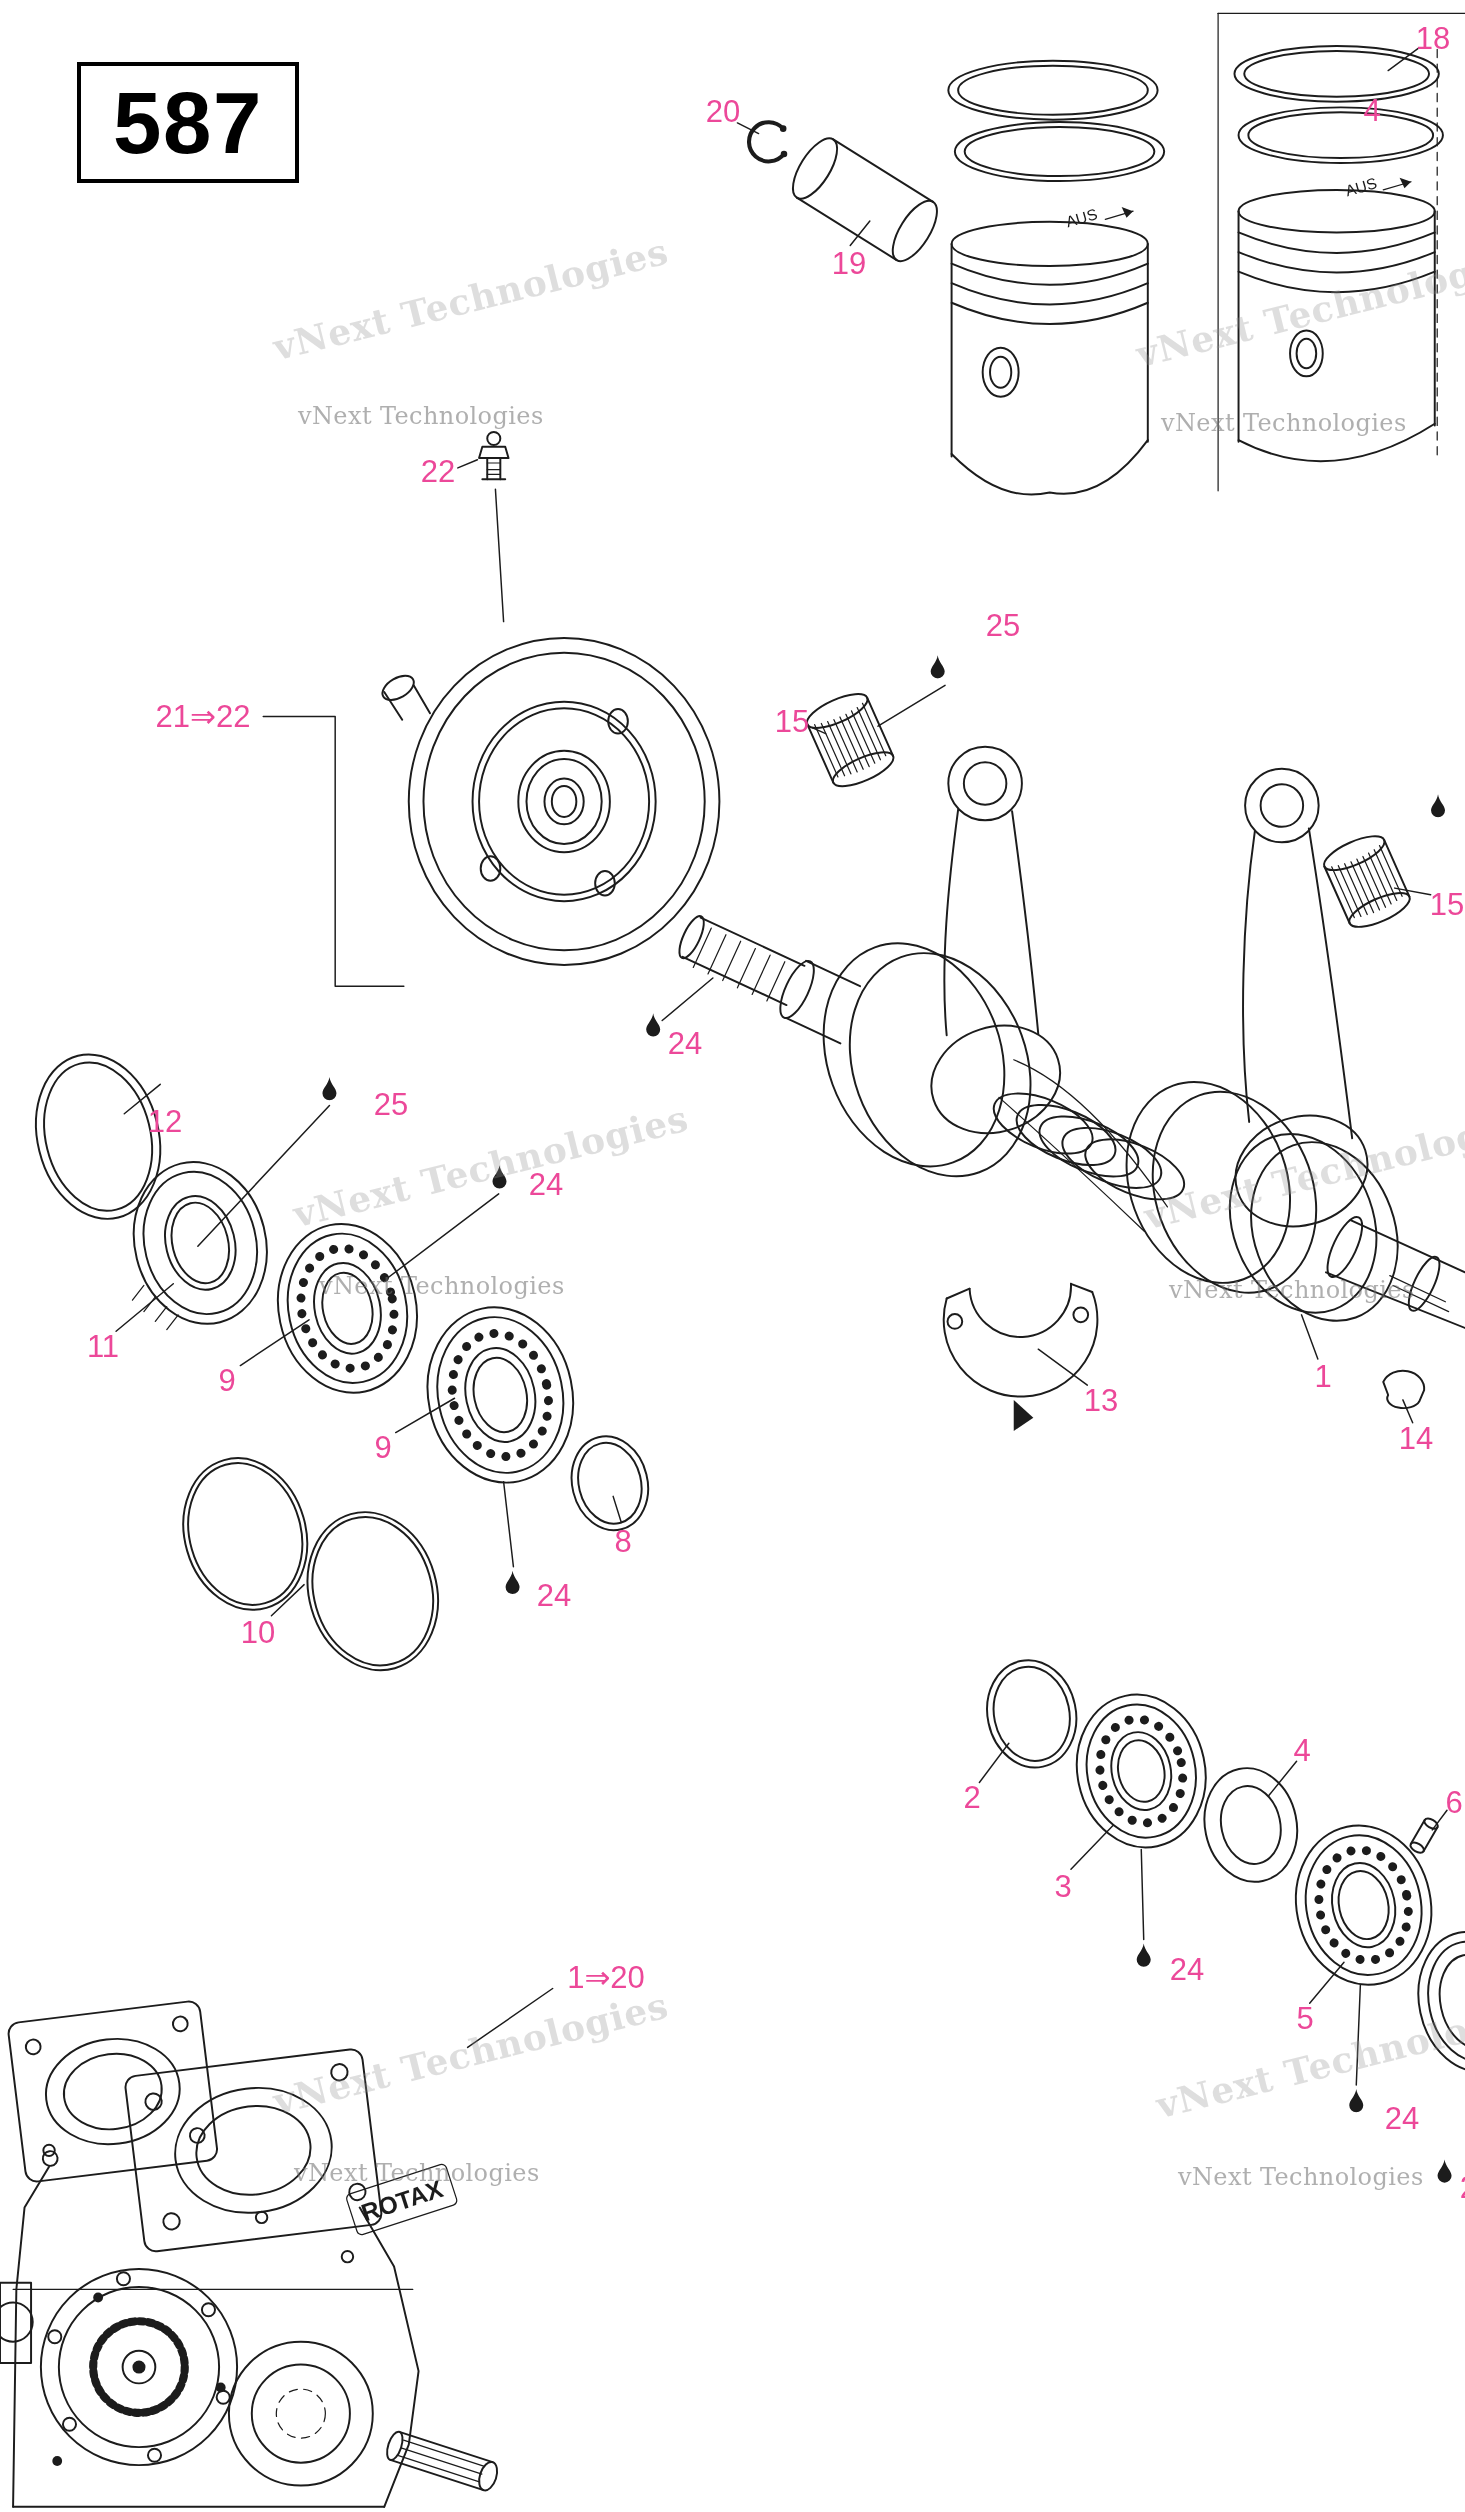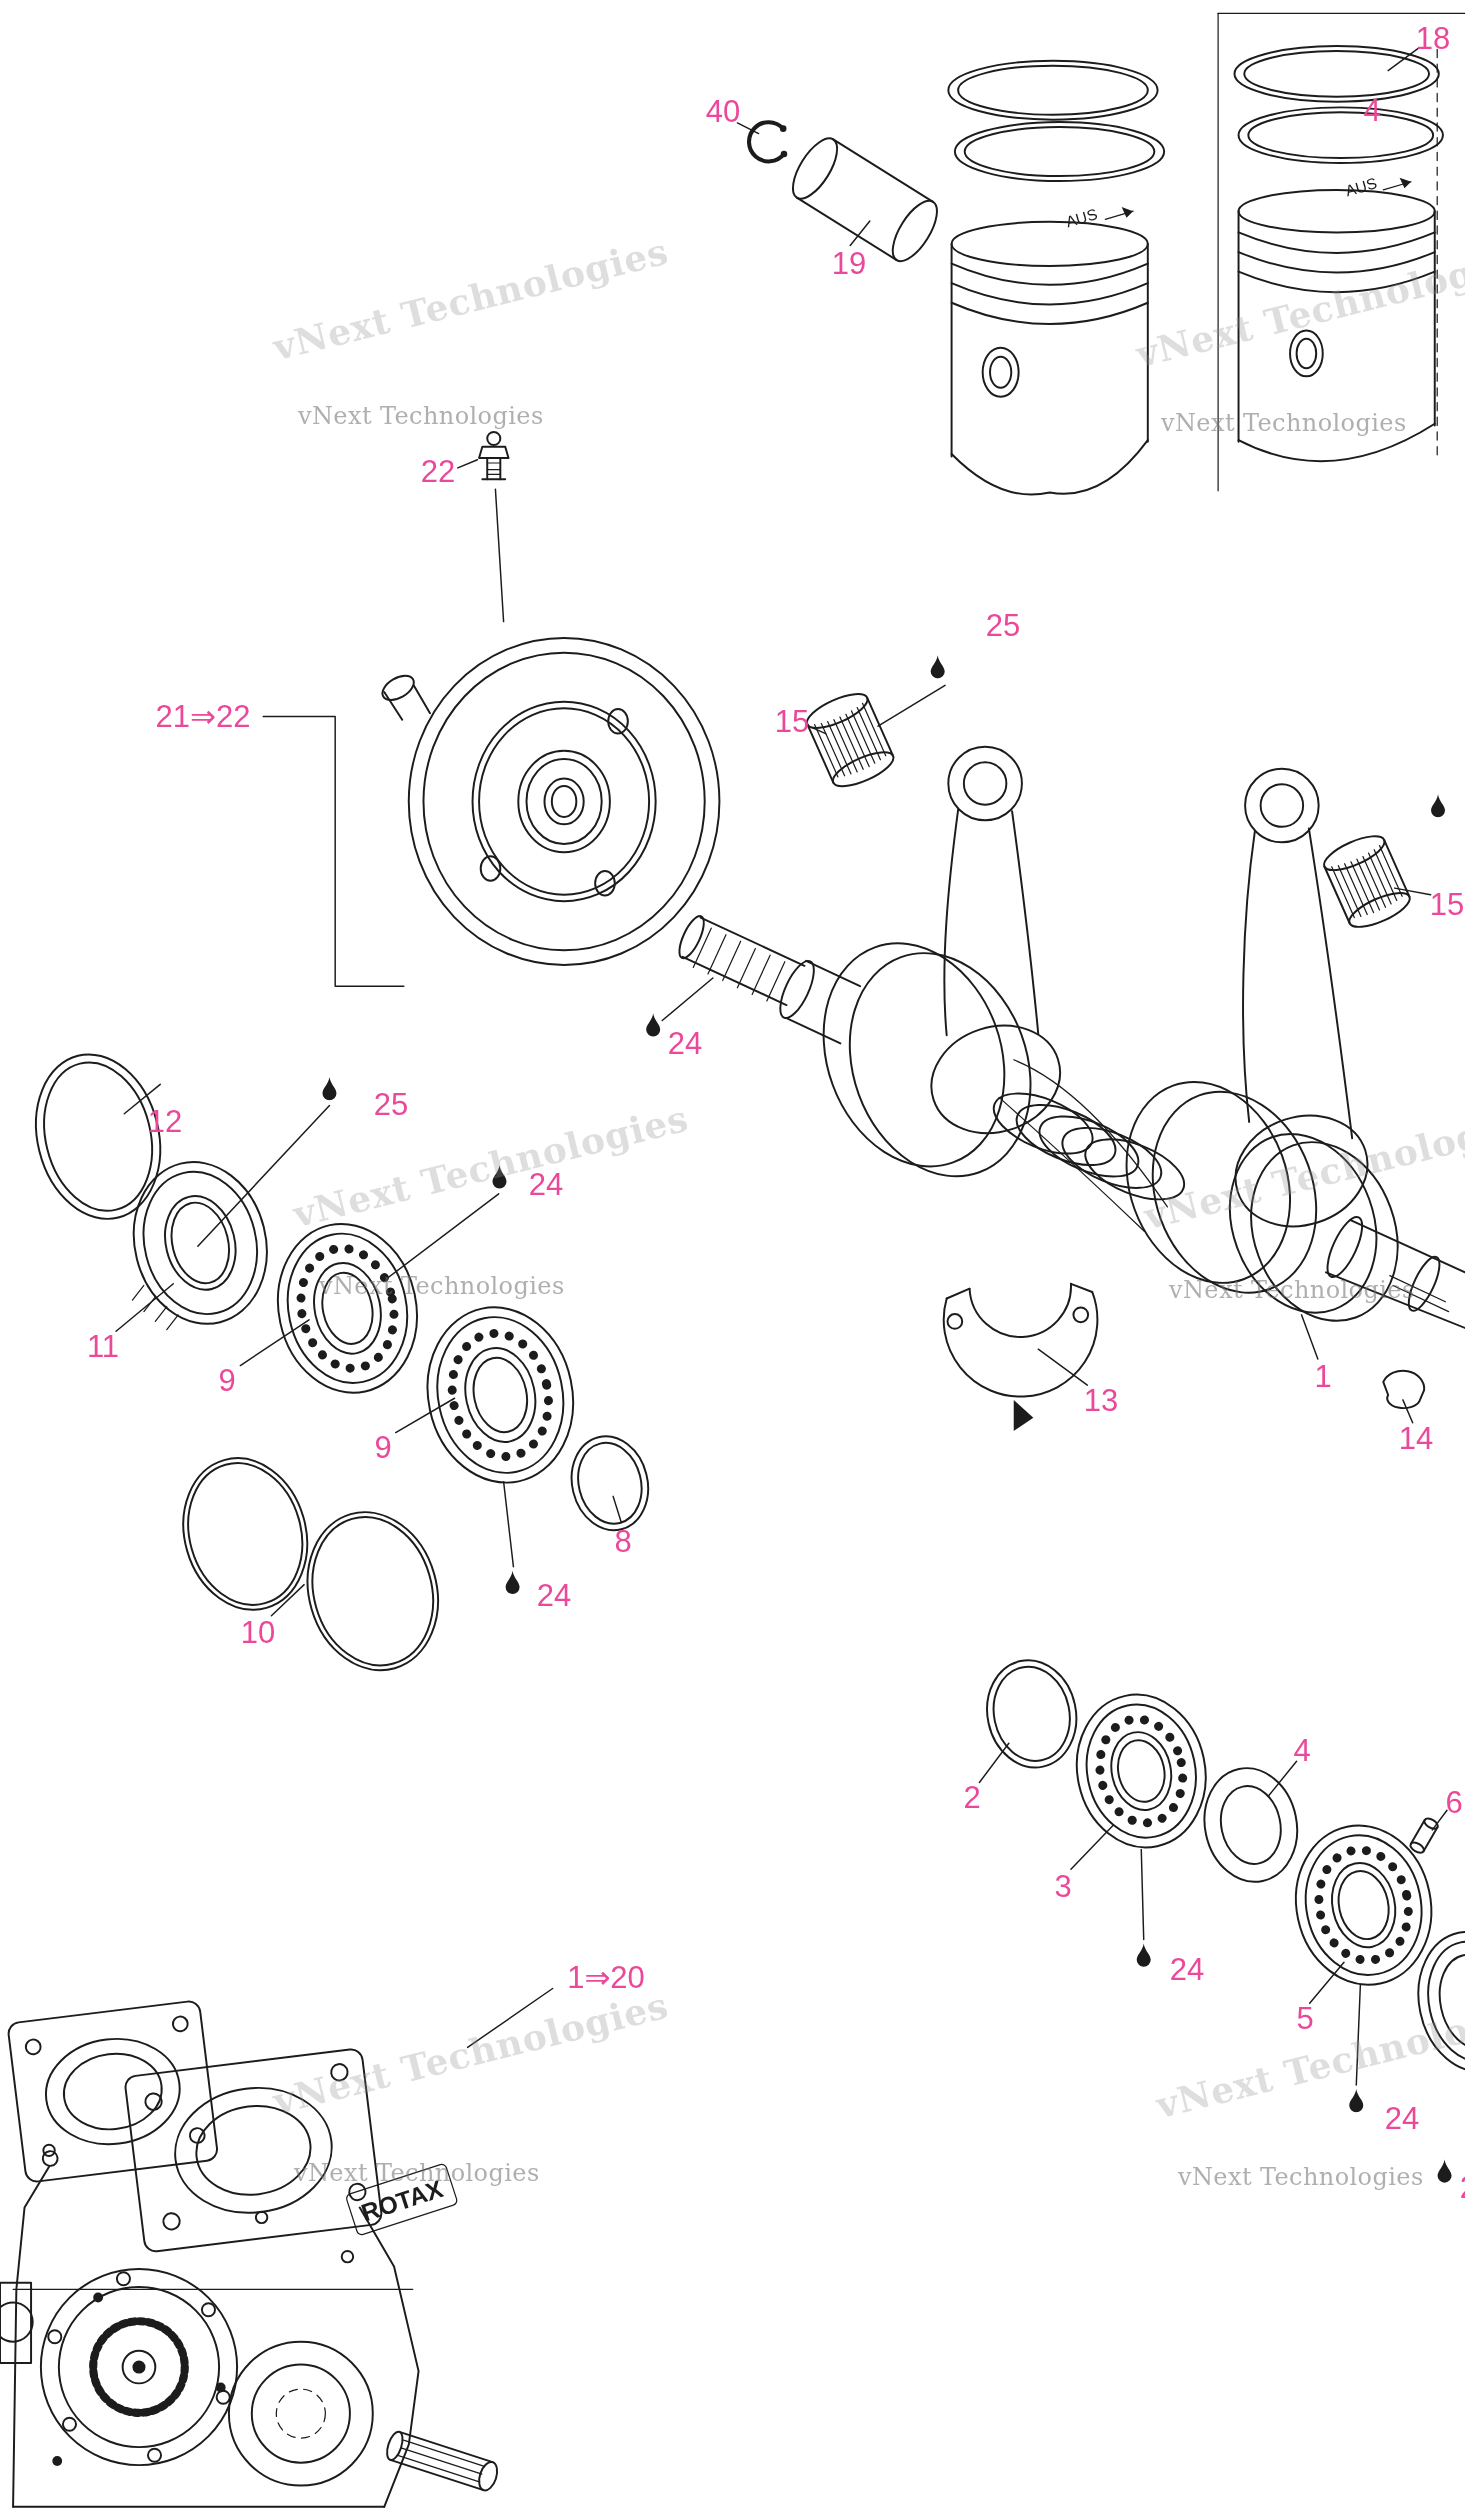--- a/index.html
+++ b/index.html
@@ -421,37 +421,38 @@
       <path class="lead" d="M1586 2154 L1552 2196"></path>
       <path class="lead" d="M1770 2214 L1752 2238"></path>
       <path class="lead" d="M1399 2372 L1396 2262"></path>
       <path class="lead" d="M1602 2450 L1644 2400"></path>
       <path class="lead" d="M1659 2550 L1664 2428"></path>
       <path class="lead" d="M1798 2636 L1800 2534"></path>
       <path class="lead" d="M676 2432 L572 2504"></path>
     </g>
   </svg>
 
+  <div class="badge">587</div>
 
   <div class="wm-big" style="left:274px;top:327px">vNext Technologies</div>
   <div class="wm-small" style="left:298px;top:402px">vNext Technologies</div>
   <div class="wm-big" style="left:1137px;top:334px">vNext Technologies</div>
   <div class="wm-small" style="left:1161px;top:409px">vNext Technologies</div>
   <div class="wm-big" style="left:294px;top:1194px">vNext Technologies</div>
   <div class="wm-small" style="left:319px;top:1272px">vNext Technologies</div>
   <div class="wm-big" style="left:1145px;top:1196px">vNext Technologies</div>
   <div class="wm-small" style="left:1169px;top:1276px">vNext Technologies</div>
   <div class="wm-big" style="left:274px;top:2081px">vNext Technologies</div>
   <div class="wm-small" style="left:294px;top:2159px">vNext Technologies</div>
   <div class="wm-big" style="left:1157px;top:2085px">vNext Technologies</div>
   <div class="wm-small" style="left:1178px;top:2163px">vNext Technologies</div>
 
   <div class="callout" style="left:1433px;top:38px">18</div>
   <div class="callout" style="left:1372px;top:110px">4</div>
-  <div class="callout" style="left:723px;top:111px">40</div>
+  <div class="callout" style="left:723px;top:111px">20</div>
   <div class="callout" style="left:849px;top:263px">19</div>
   <div class="callout" style="left:438px;top:471px">22</div>
   <div class="callout" style="left:203px;top:716px">21⇒22</div>
   <div class="callout" style="left:1003px;top:625px">25</div>
   <div class="callout" style="left:792px;top:721px">15</div>
   <div class="callout" style="left:1447px;top:904px">15</div>
   <div class="callout" style="left:685px;top:1043px">24</div>
   <div class="callout" style="left:165px;top:1121px">12</div>
   <div class="callout" style="left:391px;top:1104px">25</div>
   <div class="callout" style="left:546px;top:1184px">24</div>

